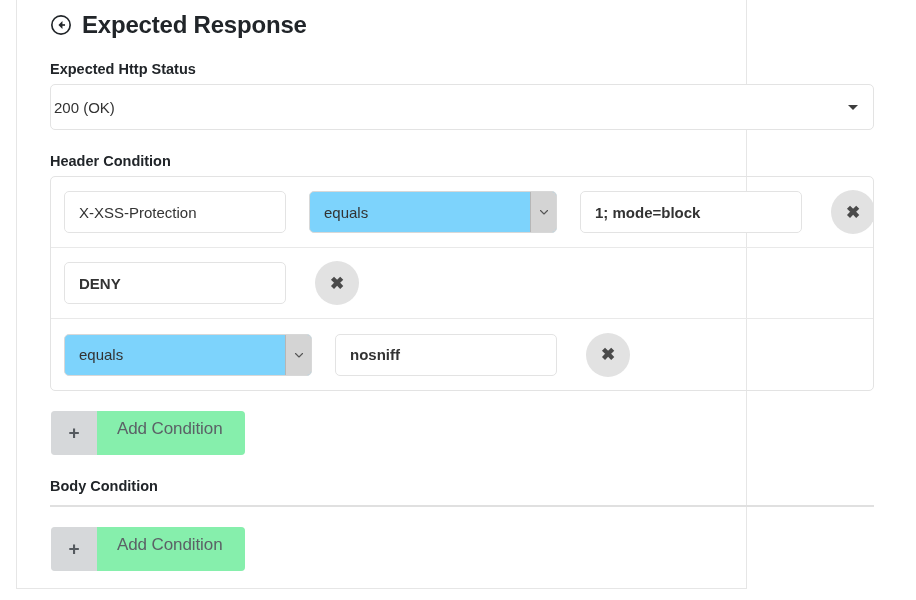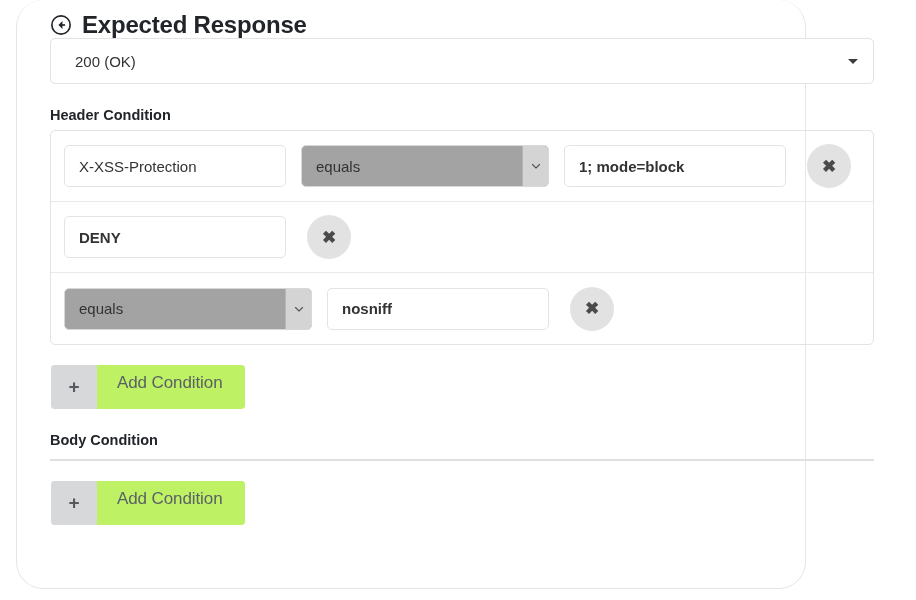--- a/index.html
+++ b/index.html
@@ -12,28 +12,27 @@
     background: #ffffff;
     font-family: "Liberation Sans", sans-serif;
     color: #212529;
     overflow: hidden;
   }
 
   .page-frame {
     position: absolute;
     left: 16px;
     top: 0;
-    width: 790px;
+    width: 731px;
     height: 589px;
     border-left: 1px solid #e6e6e6;
     border-right: 1px solid #e6e6e6;
     border-bottom: 1px solid #e6e6e6;
     box-sizing: border-box;
     background: #fff;
-    border-radius: 27px;
   }
 
   .content {
     position: absolute;
     left: 17px;
     top: 0;
     width: 856px;
   }
 
   
@@ -77,21 +76,21 @@
   .status-select {
     width: 100%;
     height: 46px;
     box-sizing: border-box;
     border: 1px solid #e3e3e3;
     border-radius: 5px;
     background: #ffffff;
     font-family: "Liberation Sans", sans-serif;
     font-size: 15px;
     color: #333;
-    padding: 0 34px 0 24px;
+    padding: 0 34px 0 3px;
     -webkit-appearance: none;
     -moz-appearance: none;
     appearance: none;
     outline: none;
   }
   .status-caret {
     position: absolute;
     right: 16px;
     top: 50%;
     margin-top: -2px;
@@ -106,21 +105,21 @@
   
   .conditions-box {
     margin: 0 16px;
     border: 1px solid #e3e3e3;
     border-radius: 5px;
     overflow: hidden;
   }
   .condition-row {
     display: flex;
     align-items: center;
-    gap: 15px;
+    gap: 23px;
     padding: 13px 16px 13px 13px;
     border-bottom: 1px solid #e9e9e9;
     box-sizing: border-box;
     height: 71px;
   }
   .condition-row:last-child { border-bottom: none; }
 
   .text-input {
     height: 42px;
     box-sizing: border-box;
@@ -136,21 +135,21 @@
   .input-name { width: 222px; flex: 0 0 222px; }
   .input-value { width: 222px; flex: 0 0 222px; font-weight: bold; }
 
   .op-select {
     width: 248px;
     flex: 0 0 248px;
     height: 42px;
     box-sizing: border-box;
     border: 1px solid #d8d8d8;
     border-radius: 5px;
-    background: #a3a3a3;
+    background: #7dd3fc;
     font-family: "Liberation Sans", sans-serif;
     font-size: 15px;
     color: #333;
     padding: 0 0 0 14px;
     -webkit-appearance: none;
     -moz-appearance: none;
     appearance: none;
     outline: none;
     position: relative;
   }
@@ -216,21 +215,21 @@
     width: 46px;
     background: #d6d8da;
     display: flex;
     align-items: center;
     justify-content: center;
     font-size: 19px;
     font-weight: bold;
     color: #555a5f;
   }
   .add-condition .label-part {
-    background: #bef264;
+    background: #86efac;
     display: flex;
     align-items: center;
     padding: 0 22px 8px 20px;
     font-size: 17px;
     color: #5b6166;
     letter-spacing: -0.1px;
   }
 
   .section-rule {
     margin: 11px 16px 0 16px;
@@ -251,20 +250,21 @@
         <svg viewBox="0 0 24 24" width="22" height="22" aria-hidden="true">
           <circle cx="12" cy="12" r="10" fill="none" stroke="#212529" stroke-width="1.8"></circle>
           <path d="M13.6 7.6 L9.2 12 L13.6 16.4 Z" fill="#212529"></path>
           <rect x="12.2" y="11.1" width="4.2" height="1.8" fill="#212529"></rect>
         </svg>
       </span>
       <span class="page-title">Expected Response</span>
     </div>
 
     
+    <div class="field-label">Expected Http Status</div>
     <div class="status-select-wrap">
       <select class="status-select">
         <option>200 (OK)</option>
       </select>
       <span class="status-caret"></span>
     </div>
 
     
     <div class="field-label">Header Condition</div>
     <div class="conditions-box">

